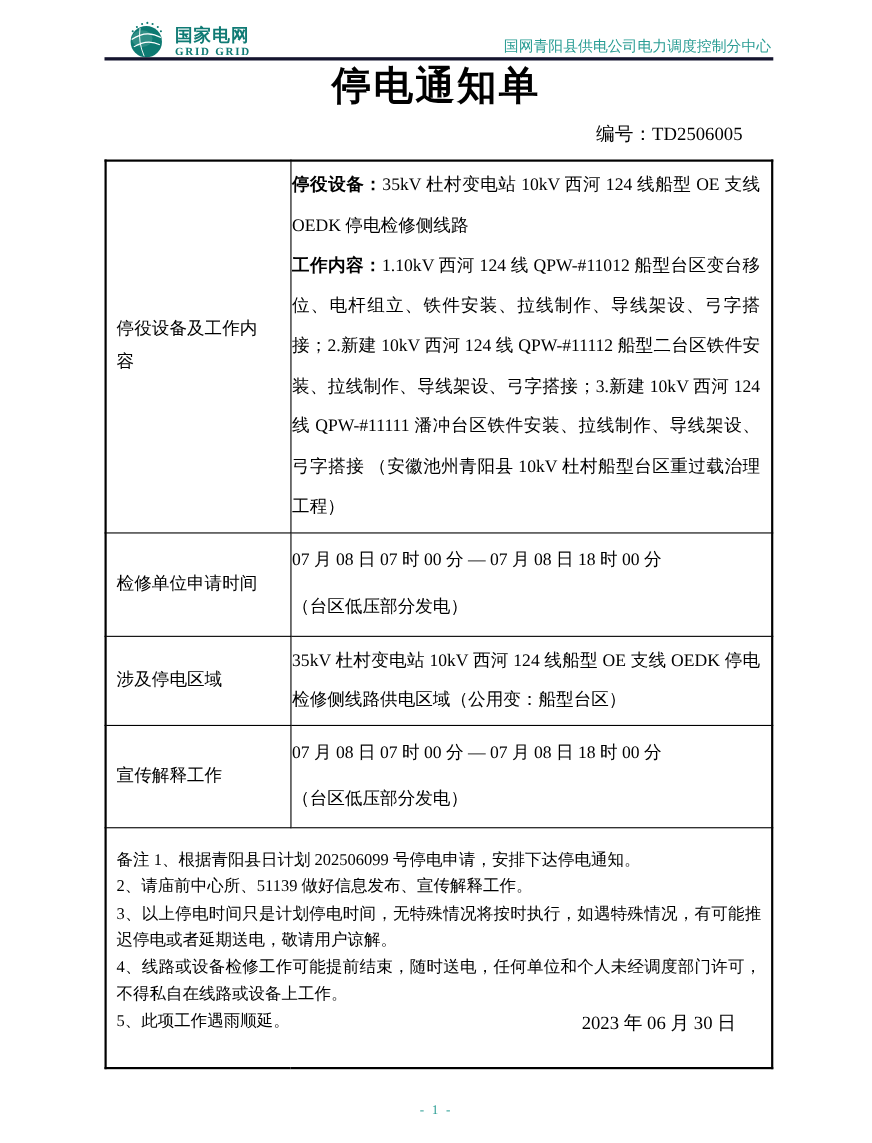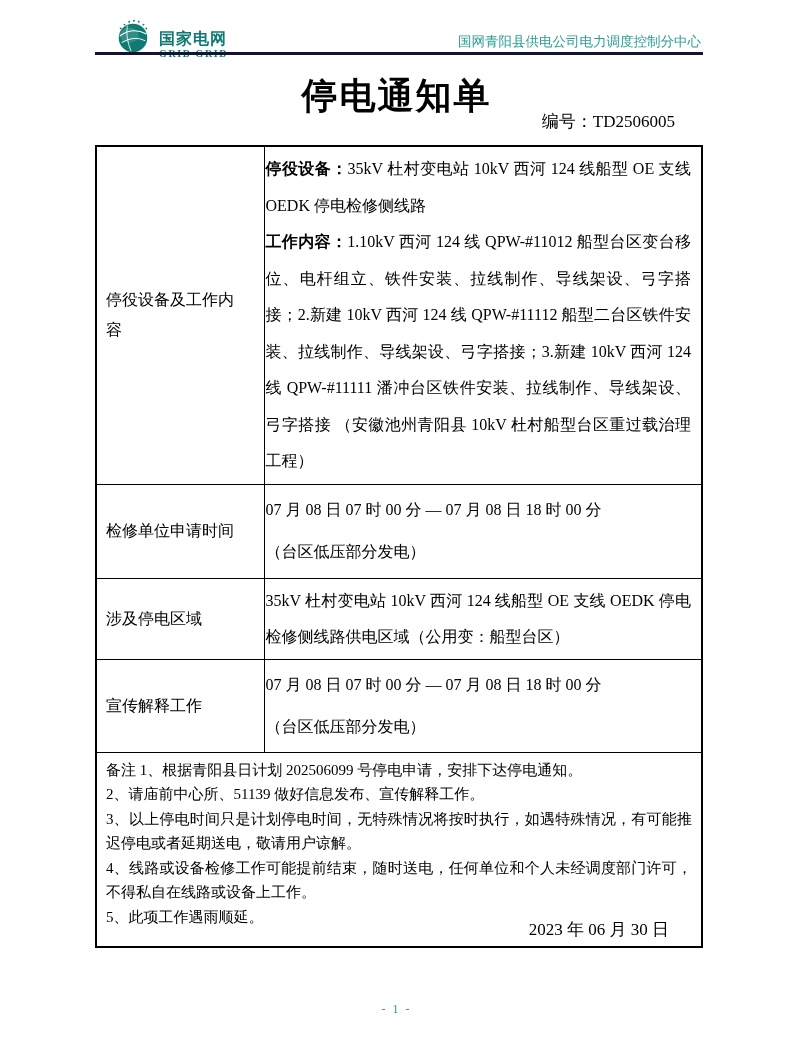--- a/index.html
+++ b/index.html
@@ -1,45 +1,45 @@
 <!DOCTYPE html>
 <html><head>
 <meta charset="utf-8">
 <style>
   html,body { margin:0; padding:0; background:#fff; }
   .page {
     position:relative; width:793px; height:1039px; background:#fff;
     font-family:"Liberation Serif","DejaVu Serif",serif; color:#000; overflow:hidden;
   }
   
-  .logo-block { position:absolute; left:114px; top:17px; display:flex; align-items:flex-end; gap:7px; }
+  .logo-block { position:absolute; left:114px; top:17px; display:flex; align-items:center; gap:7px; }
   .logo-text { display:flex; flex-direction:column; line-height:1.1; }
   .logo-cn { font-family:"Liberation Sans",sans-serif; font-weight:bold; font-size:16px; color:#0f7a74; letter-spacing:1px; }
   .logo-en { font-family:"Liberation Serif",serif; font-weight:bold; font-size:10px; color:#0f7a74; letter-spacing:1.6px; }
   .dept { position:absolute; right:92px; top:33px; font-family:"Liberation Sans",sans-serif;
           font-size:13.5px; color:#2a9d94; }
   .divider { position:absolute; left:95px; top:52px; width:608px; height:2.5px; background:#14142e; }
   
-  .title { position:absolute; left:0; top:72px; width:100%; text-align:center;
+  .title { position:absolute; left:0; top:54px; width:100%; text-align:center;
            font-family:"Liberation Sans",sans-serif; font-weight:bold; font-size:36px; letter-spacing:2px; }
   .doc-no { position:absolute; right:118px; top:110px; font-size:17px; }
   
   table.notice { position:absolute; left:95px; top:145px; width:608px;
                  border-collapse:collapse; table-layout:fixed; font-size:16px;
                  border:2.5px solid #000; }
   table.notice td { border:1.6px solid #000; }
   col.c1 { width:168px; }
   td.label { padding:0 22px 0 9px; vertical-align:middle; line-height:30px; }
   td.content { padding:4px 10px 4px 1px; vertical-align:middle; }
   tr.r1 td.content { line-height:36.5px; text-align:justify; }
   tr.r1 td.content p { margin:0; }
   .lead { font-weight:bold; font-family:"Liberation Sans",sans-serif; }
   tr.r2 td.content div, tr.r5 td.content div { line-height:42px; }
   tr.r3 td.content { line-height:36px; text-align:justify;margin-left:16px; }
-  td.notes { vertical-align:top; padding:5px 9px; line-height:24.5px; font-size:15px; }
+  td.notes { vertical-align:top; padding:17px 9px; line-height:24.5px; font-size:15px; }
   td.notes div { margin:0; text-align:justify; }
   
   .issue-date { position:absolute; right:124px; top:918px; font-size:17px; }
   .footer-page { position:absolute; left:0; top:1002px; width:100%; text-align:center;
                  color:#2a9d94; font-size:12px; letter-spacing:2px; }
 </style>
 </head>
 <body>
 
 <div class="page">

